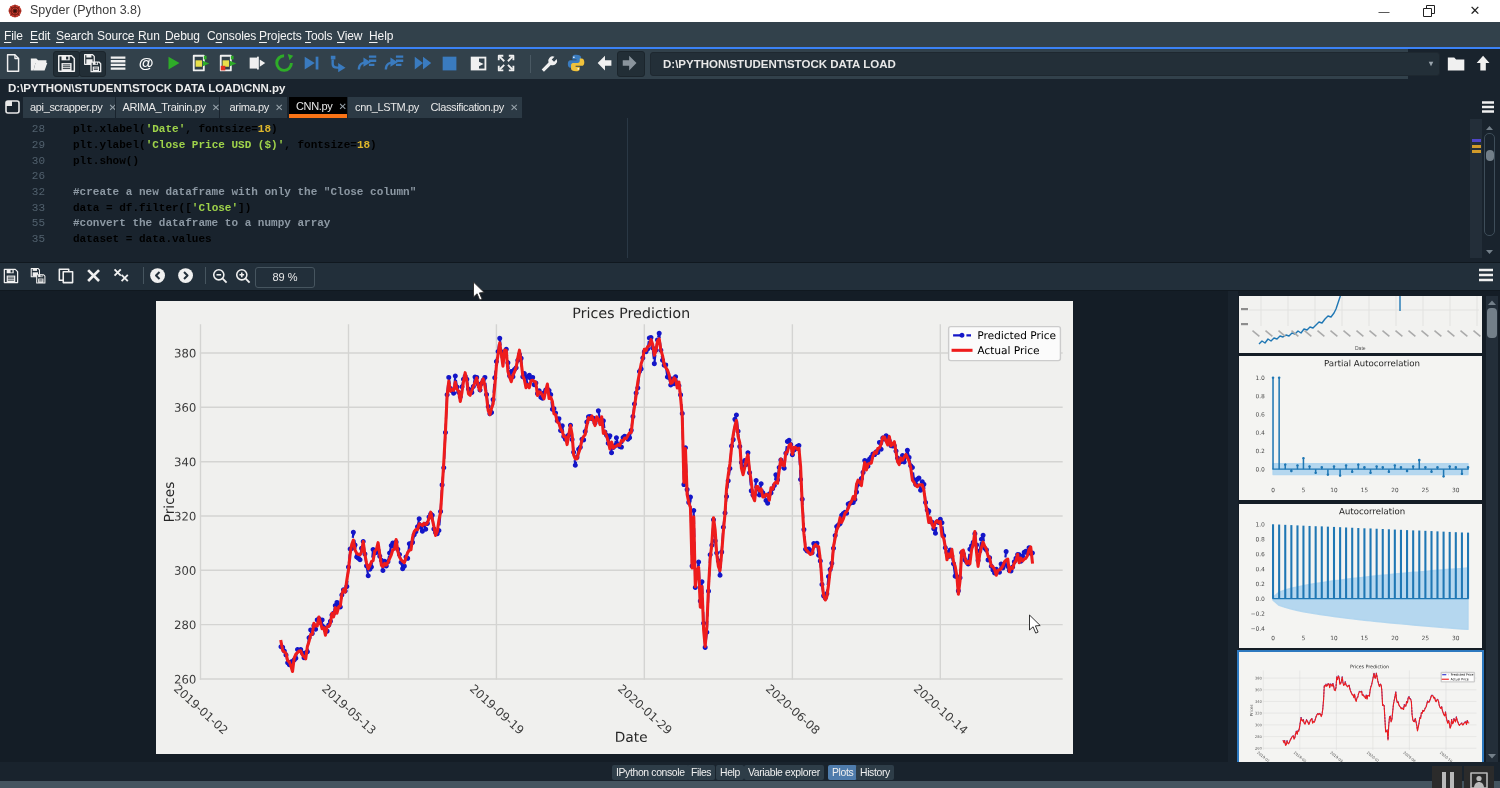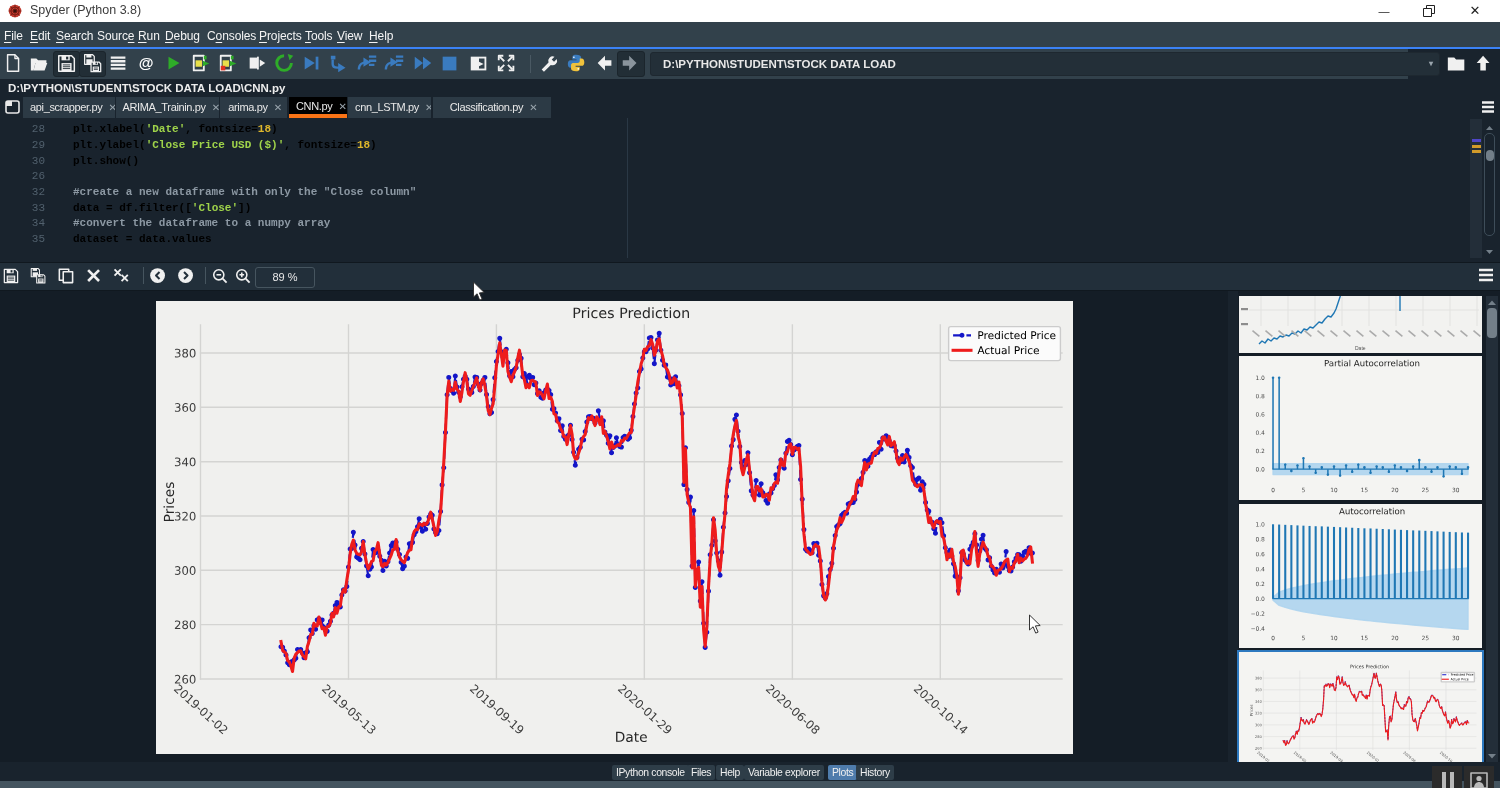--- a/index.html
+++ b/index.html
@@ -14,21 +14,21 @@
 .menu{position:absolute;top:7px}
 .menu u{text-decoration-thickness:1px;text-underline-offset:2px}
 
 #toolbar{left:0;top:49px;width:1408px;height:30px;background:#32414b}
 .inset{background:#222e36;border:1px solid #1b252c;border-radius:3px}
 #pathbox{left:650px;top:3px;width:790px;height:24px;background:#232f38;border:1px solid #1e2830;border-radius:3px;color:#e8e8e8;font-size:11.5px;line-height:22px;padding-left:12px;font-weight:bold}
 
 #crumb{left:0;top:79px;width:1500px;height:18px;background:#19232d;color:#ececec;font-size:11.5px;line-height:18px;padding-left:8px;font-weight:bold}
 
 #tabbar{left:0;top:97px;width:1500px;height:21px;background:#19232d}
-.tab{position:absolute;top:0;height:21px;background:#2c3a45;color:#e8e8e8;font-size:11px;letter-spacing:-0.35px;line-height:21px;text-align:center;padding:0 4px 0 7px;white-space:nowrap;overflow:hidden}
+.tab{position:absolute;top:0;height:21px;background:#2c3a45;color:#e8e8e8;font-size:11px;letter-spacing:-0.35px;line-height:21px;text-align:right;padding:0 4px 0 7px;white-space:nowrap;overflow:hidden}
 .tab .x{color:#9aa5ad;font-size:10px;margin-left:6px}
 .tabactive{background:#000000;border-bottom:4px solid #f97316;line-height:19px}
 
 #editor{left:0;top:118px;width:1500px;height:143px;background:#19232d;font-family:"Liberation Mono",monospace;font-size:11px;font-weight:bold}
 .lnum{position:absolute;width:45px;text-align:right;color:#51606d;font-weight:normal}
 .code{position:absolute;left:73px}
 .str{color:#9fd34a;}
 .num{color:#ddb62b}
 .com{color:#8c98a3}
 #colguide{left:627px;top:118px;width:1px;height:140px;background:#2a3845}
@@ -258,35 +258,35 @@
 <div class="abs" id="tabbar">
       <svg class="abs" style="left:5px;top:3px" width="16" height="15" viewBox="0 0 16 15" xmlns="http://www.w3.org/2000/svg">
         <rect x="1" y="1" width="13" height="12" rx="2" fill="none" stroke="#e8e8e8" stroke-width="1.6"></rect>
         <rect x="1" y="1" width="6" height="5" fill="#e8e8e8"></rect>
       </svg>
 <div class="abs tab" style="left:23px;width:92px">api_scrapper.py<span class="x">✕</span></div>
 <div class="abs tab" style="left:115.5px;width:103px">ARIMA_Trainin.py<span class="x">✕</span></div>
 <div class="abs tab" style="left:220px;width:67px">arima.py<span class="x">✕</span></div>
 <div class="abs tab tabactive" style="left:289px;width:58px">CNN.py<span class="x">✕</span></div>
 <div class="abs tab" style="left:348px;width:83px">cnn_LSTM.py<span class="x">✕</span></div>
-<div class="abs tab" style="left:433px;width:118px">Classification.py<span class="x">✕</span></div>
+<div class="abs tab" style="left:421px;width:101px">Classification.py<span class="x">✕</span></div>
     </div>
 <div class="abs" id="editor">
       <div class="lnum" style="top:5.2px">28</div>
 <div class="code" style="top:5.2px;position:absolute">plt.xlabel(<span class="str">'Date'</span>, fontsize=<span class="num">18</span>)</div>
 <div class="lnum" style="top:20.9px">29</div>
 <div class="code" style="top:20.9px;position:absolute">plt.ylabel(<span class="str">'Close Price USD ($)'</span>, fontsize=<span class="num">18</span>)</div>
 <div class="lnum" style="top:36.6px">30</div>
 <div class="code" style="top:36.6px;position:absolute">plt.show()</div>
 <div class="lnum" style="top:52.3px">26</div>
 <div class="lnum" style="top:68.0px">32</div>
 <div class="code" style="top:68.0px;position:absolute"><span class="com">#create a new dataframe with only the "Close column"</span></div>
 <div class="lnum" style="top:83.7px">33</div>
 <div class="code" style="top:83.7px;position:absolute">data = df.filter([<span class="str">'Close'</span>])</div>
-<div class="lnum" style="top:99.39999999999999px">34</div>
+<div class="lnum" style="top:99.39999999999999px">55</div>
 <div class="code" style="top:99.39999999999999px;position:absolute"><span class="com">#convert the dataframe to a numpy array</span></div>
 <div class="lnum" style="top:115.1px">35</div>
 <div class="code" style="top:115.1px;position:absolute">dataset = data.values</div>
     </div>
 <div class="abs" id="colguide"></div>
 
 <div class="abs" style="left:1470px;top:119px;width:12px;height:139px;background:#232e39"></div>
 <div class="abs" style="left:1472px;top:139px;width:9px;height:3px;background:#4f46c8"></div>
 <div class="abs" style="left:1472px;top:144.5px;width:9px;height:3.5px;background:#d29b2a"></div>
 <div class="abs" style="left:1472px;top:149.5px;width:9px;height:3.5px;background:#d29b2a"></div>

